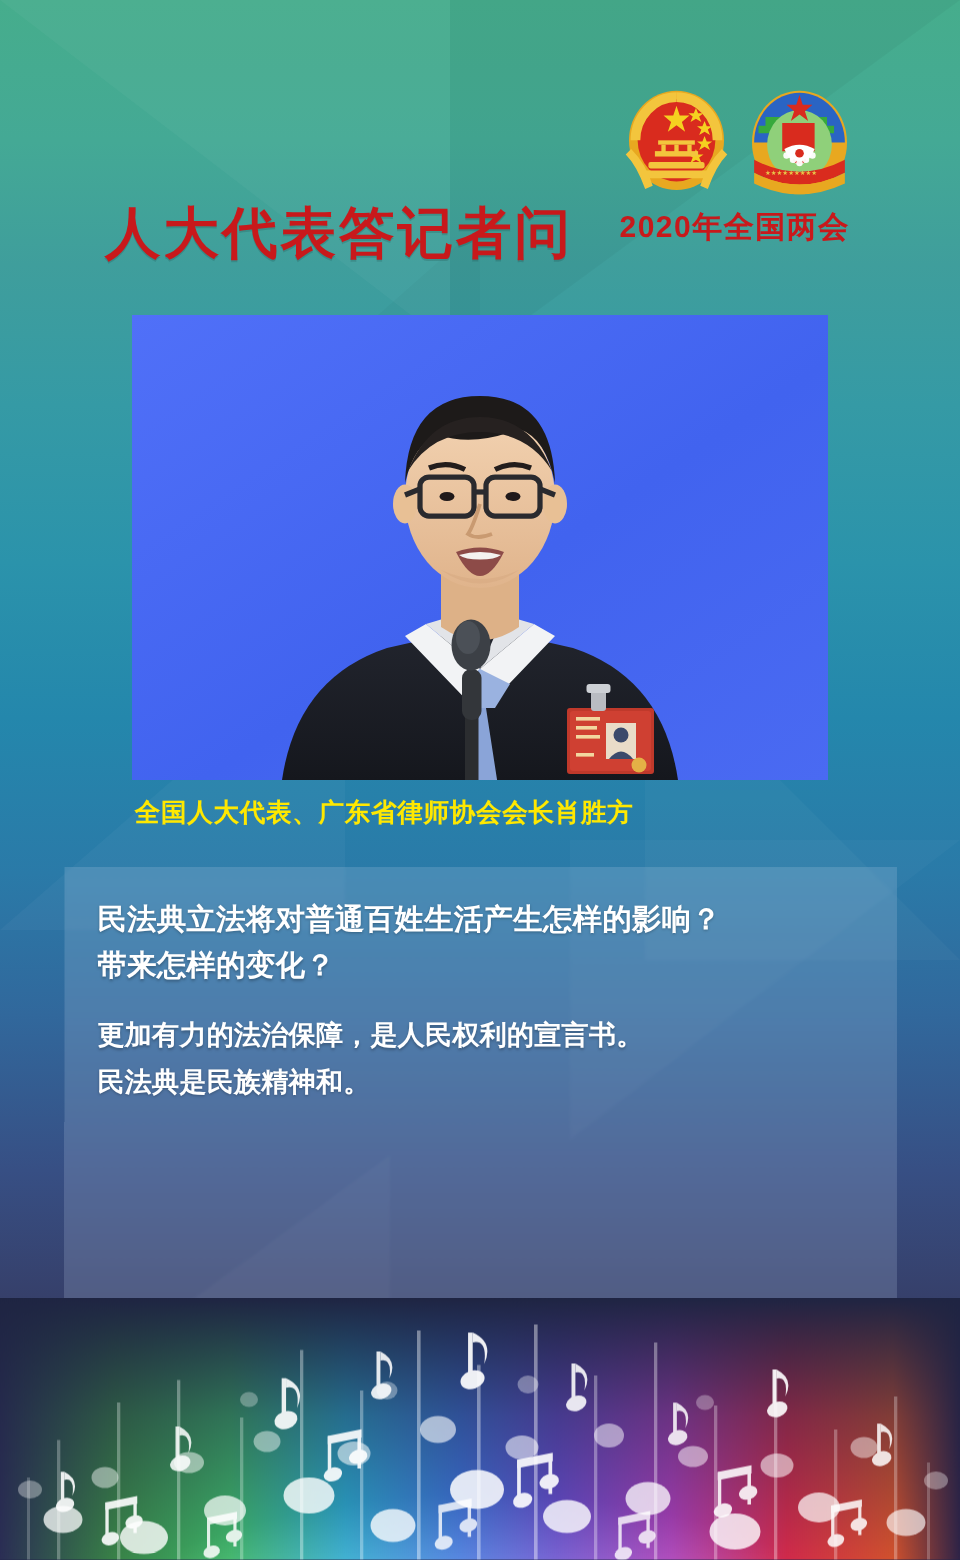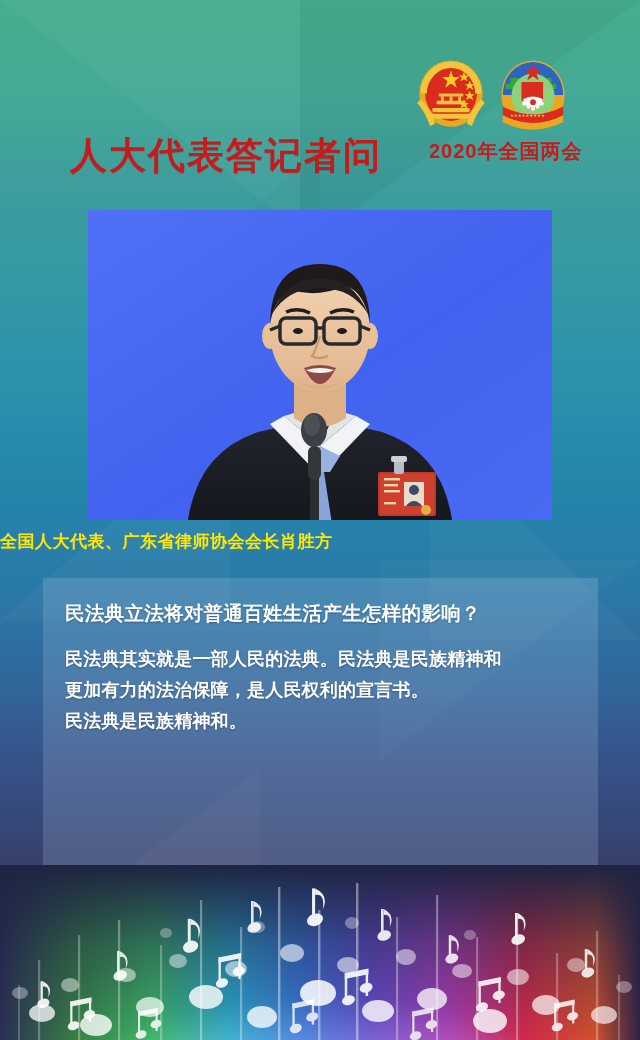--- a/index.html
+++ b/index.html
@@ -58,37 +58,37 @@
   }
   .emblem { width:72px; height:78px; }
   .subtitle {
     position:absolute;
     left:413px; top:138px;
     font-size:20px;
     font-weight:bold;
     color:#c8191b;
     letter-spacing:1px;
     white-space:nowrap;
-    margin-left:16px;
   }
 
   
   .photo {
     position:absolute;
     left:88px; top:210px;
     width:464px; height:310px;
     background:linear-gradient(170deg,#4a6cf5 0%,#3f62f0 45%,#4666ef 100%);
     overflow:hidden;
   }
   .photo svg { display:block; width:100%; height:100%; }
 
   .caption {
     position:absolute;
     left:0; top:530px;
     width:512px;
+    text-align:center;
     font-size:17px;
     font-weight:bold;
     color:#ffe800;
     letter-spacing:0.5px;
   }
 
   
   .contentbox {
     position:absolute;
     left:43px; top:578px;
@@ -278,23 +278,23 @@
         <rect x="303" y="246" width="16" height="6" rx="2" fill="#cdd0d5"></rect>
       </g>
     </svg>
   </div>
 
   <div class="caption">全国人大代表、广东省律师协会会长肖胜方</div>
 
   <div class="contentbox">
     <div class="q">
       <div>民法典立法将对普通百姓生活产生怎样的影响？</div>
+      <div>带来怎样的变化？</div>
     </div>
     <div class="a">
-      <p>民法典其实就是一部人民的法典。民法典是民族精神和</p>
       <p>更加有力的法治保障，是人民权利的宣言书。</p>
       <p>民法典是民族精神和。</p>
     </div>
   </div>
 
   <div class="footer">
     <svg viewBox="0 0 640 175">
       <defs>
         <linearGradient id="spectrum" x1="0" y1="0" x2="1" y2="0">
           <stop offset="0%" stop-color="#2b2e55"></stop>

